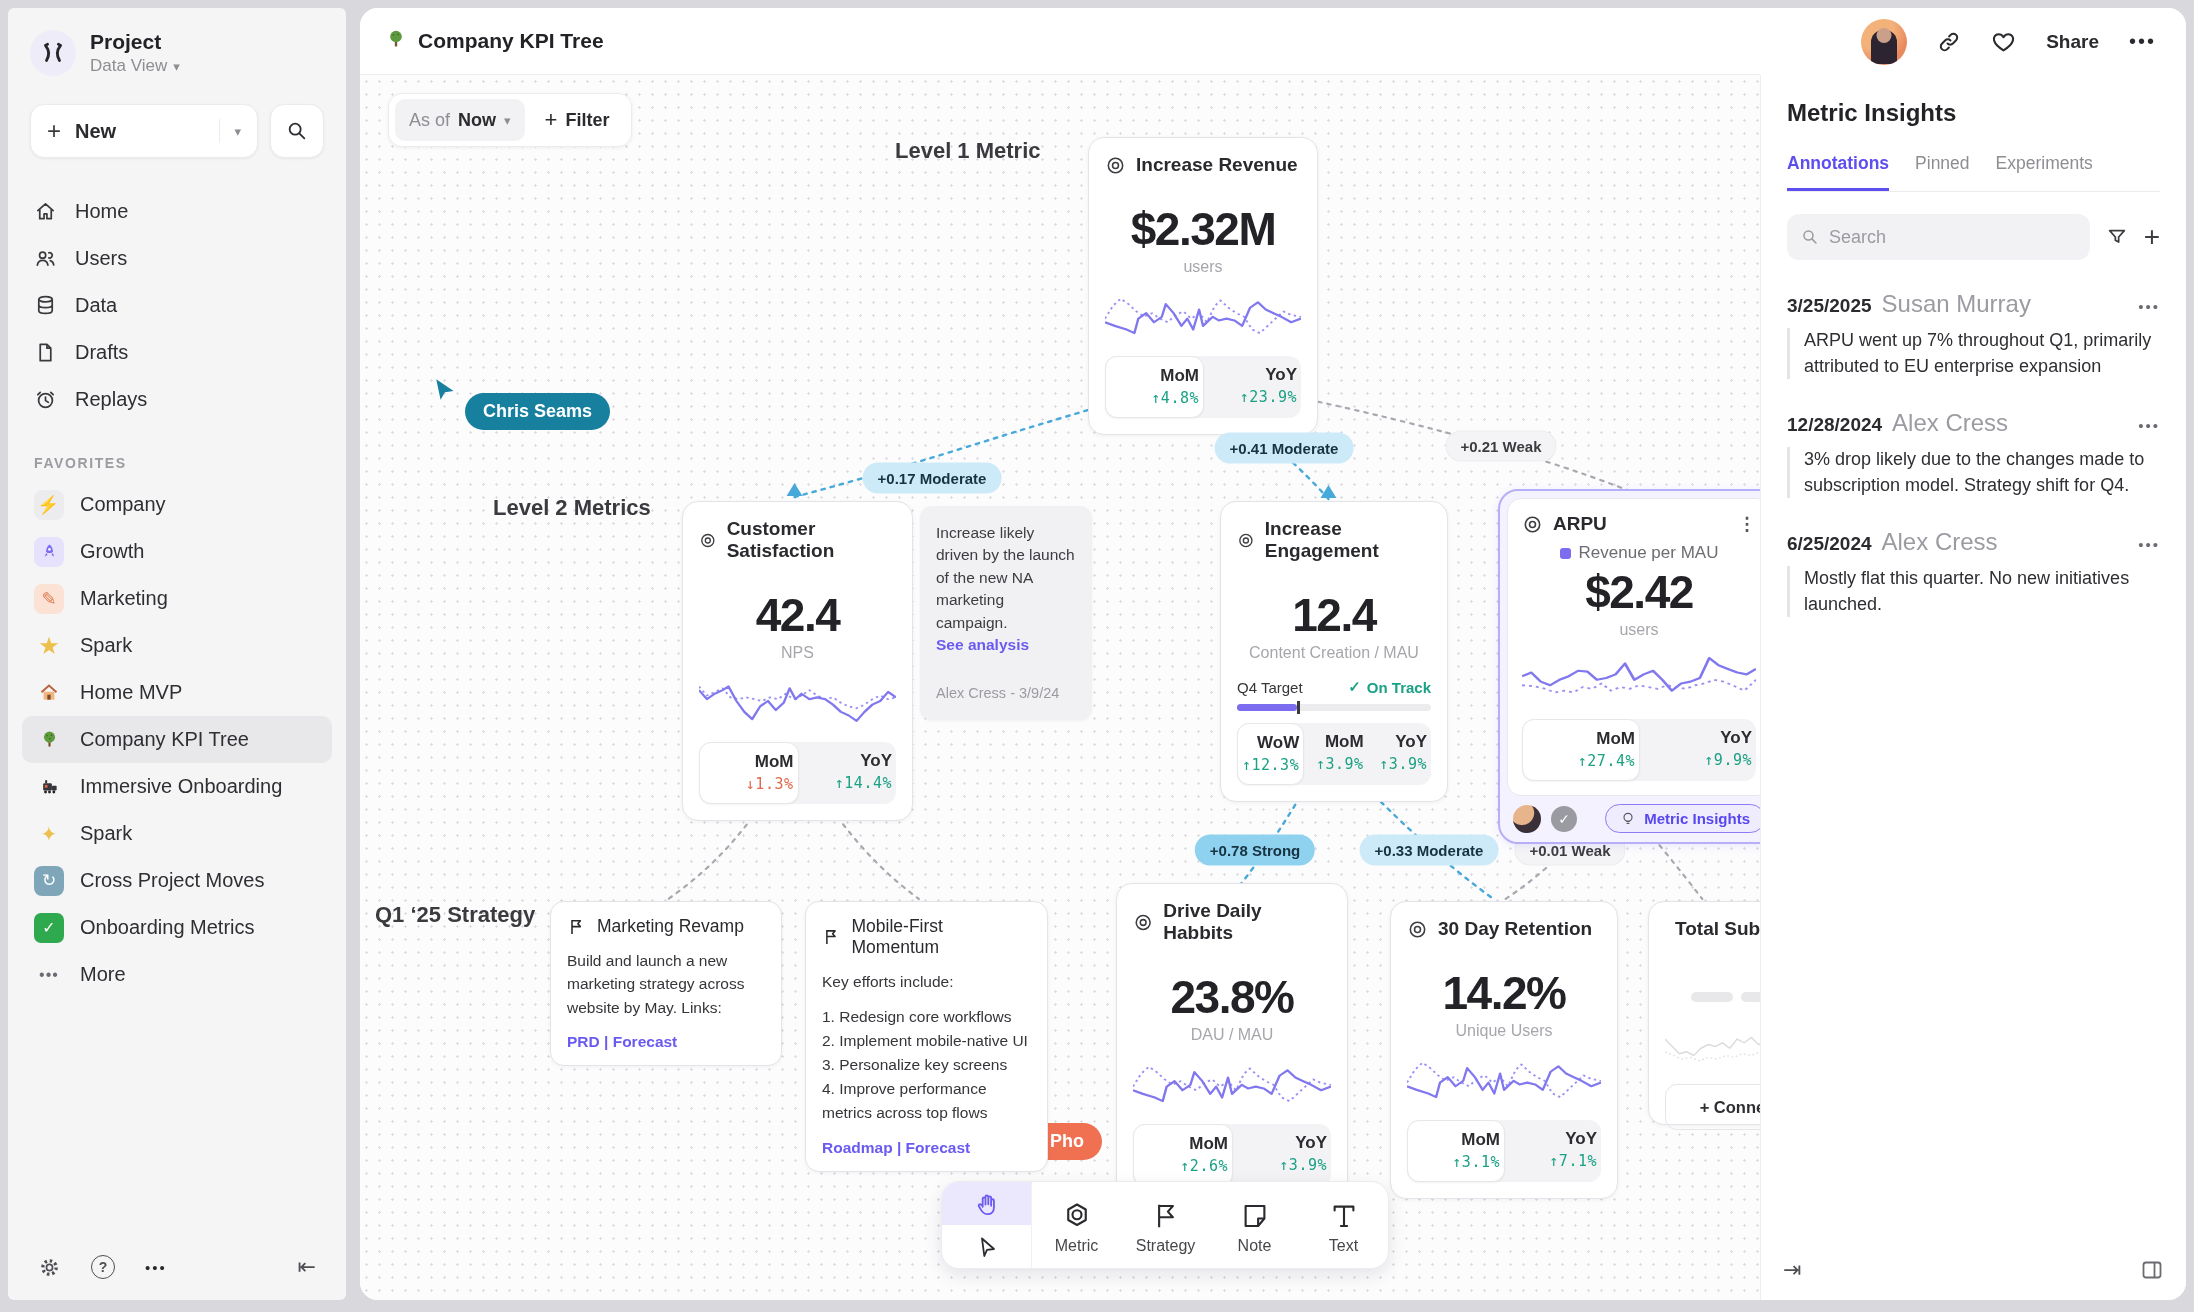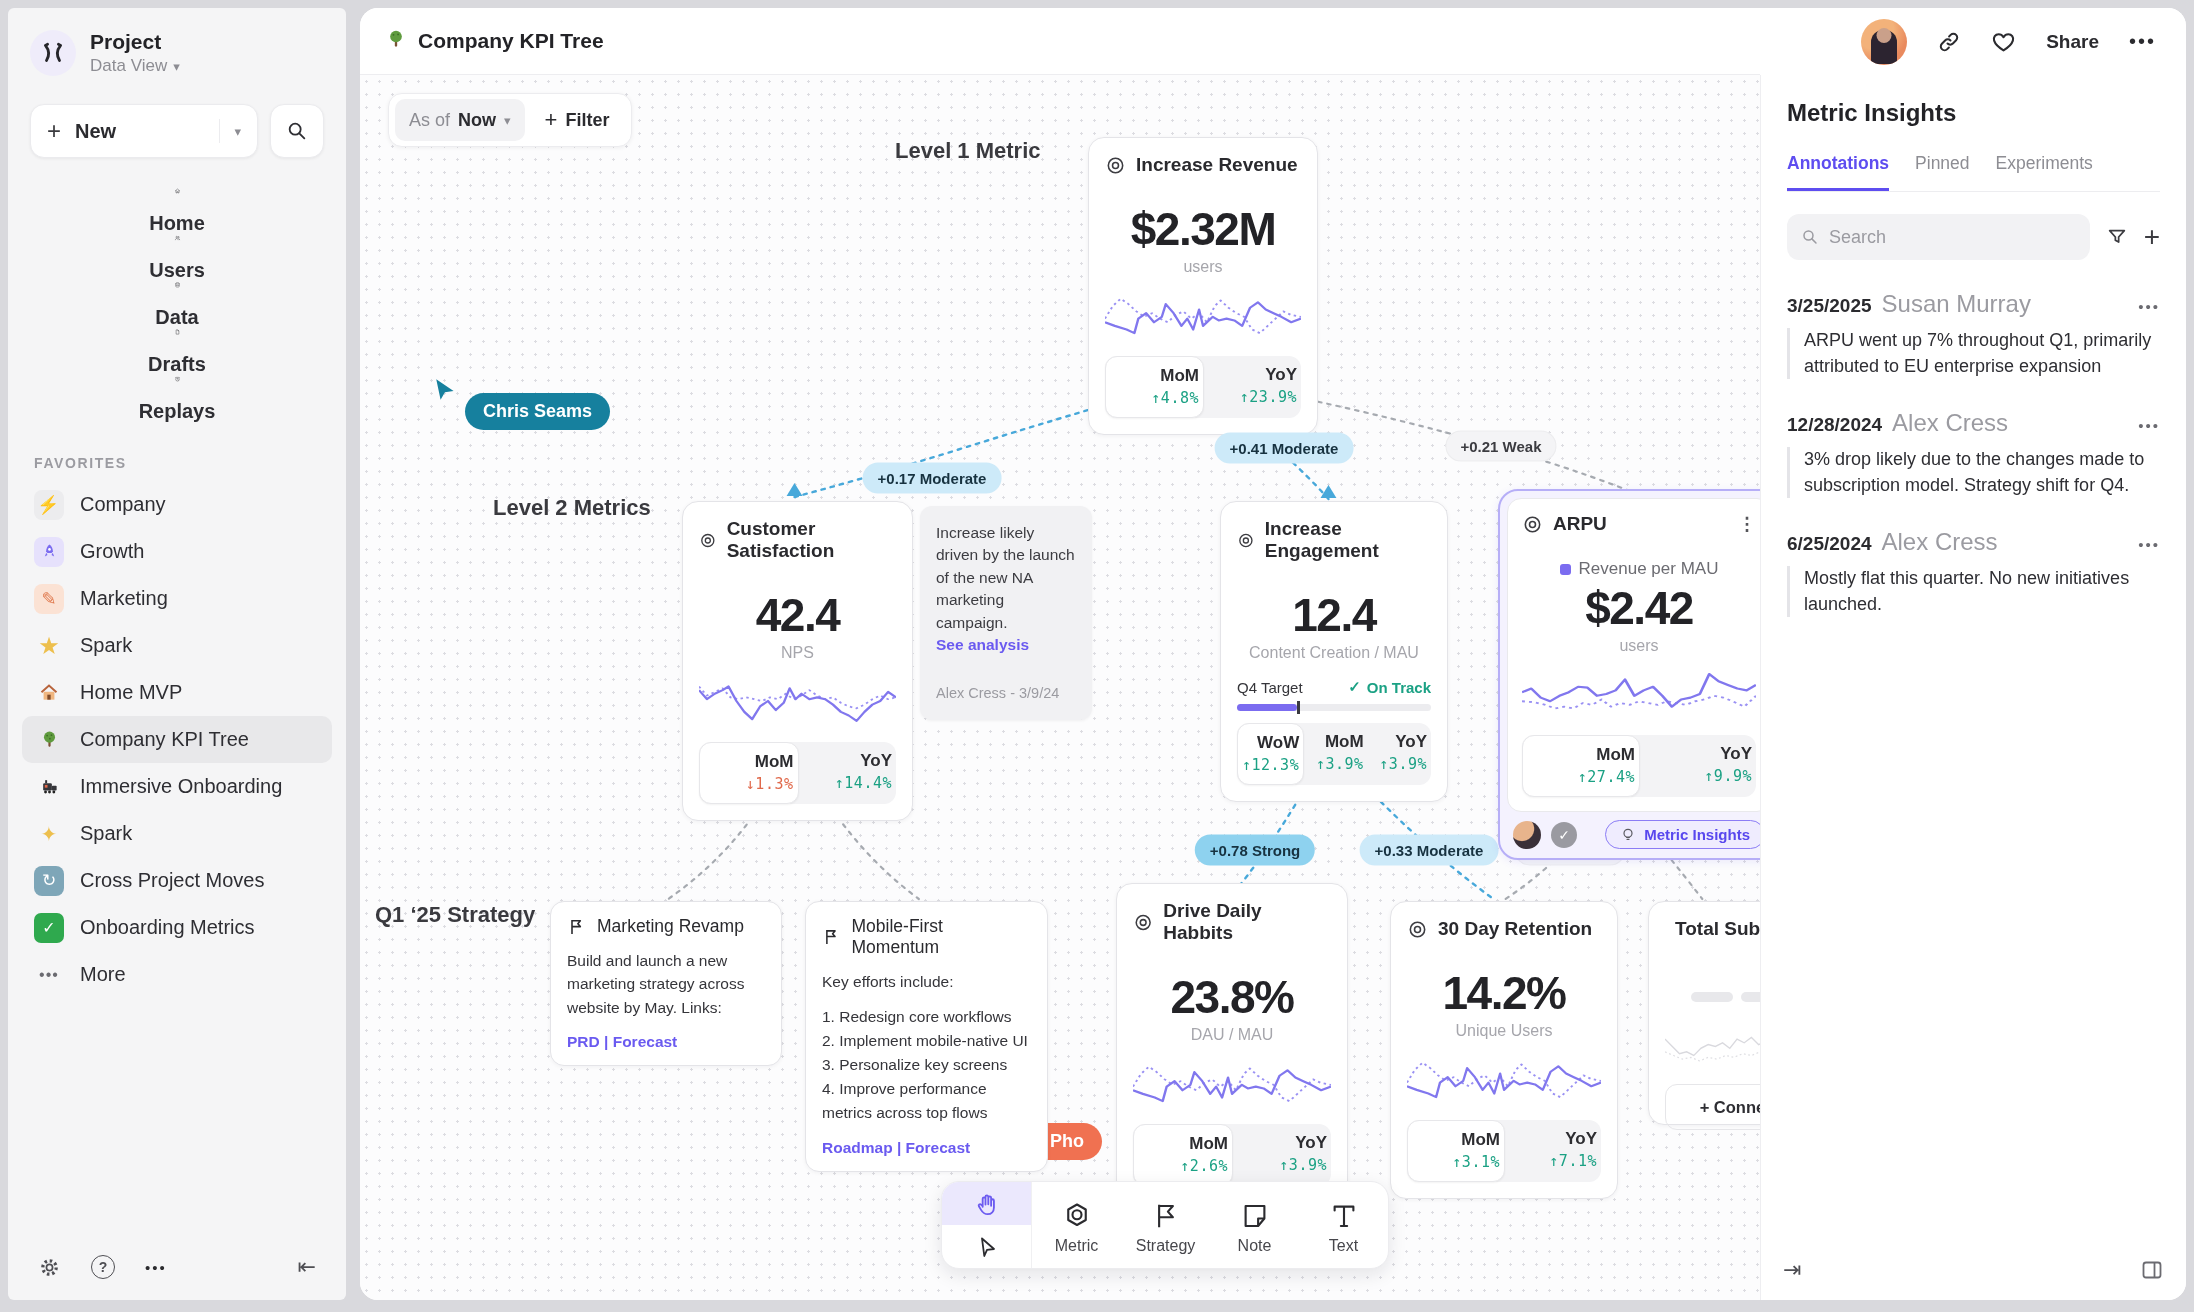--- a/index.html
+++ b/index.html
@@ -20,21 +20,21 @@
   .new-btn { flex:1; height:54px; background:#fff; border:1px solid #ebebee; border-radius:14px;
     box-shadow:0 1px 3px rgba(0,0,0,.06); display:flex; align-items:center; padding:0 16px; gap:14px; cursor:pointer;}
   .new-btn .plus { font-size:24px; color:#3a3a3e; font-weight:400; }
   .new-btn .lbl { font-size:20px; font-weight:700; color:#2b2b2f; }
   .new-btn .spacer { flex:1; }
   .new-btn .vdiv { width:1px; height:24px; background:#ececef; }
   .sq-btn { width:54px; height:54px; background:#fff; border:1px solid #ebebee; border-radius:14px;
     box-shadow:0 1px 3px rgba(0,0,0,.06); display:flex; align-items:center; justify-content:center; cursor:pointer;}
   .nav { margin-top:30px; }
   .nav-item { display:flex; align-items:center; gap:18px; height:47px; padding:0 26px;
-    font-size:20px; font-weight:700; color:#2e2e33; cursor:pointer;flex-direction:column; }
+    font-size:20px; font-weight:400; color:#2e2e33; cursor:pointer; }
   .fav-label { margin:32px 26px 10px; font-size:14px; font-weight:700; letter-spacing:1.6px; color:#9b9ba1; }
   .fav-item { display:flex; align-items:center; gap:16px; height:47px; margin:0 14px; padding:0 12px;
     font-size:20px; font-weight:500; color:#2e2e33; border-radius:10px; cursor:pointer; }
   .fav-item.active { background:#e8e8ea; }
   .fav-ic { width:30px; height:30px; border-radius:8px; display:flex; align-items:center; justify-content:center;
     font-size:18px; flex:0 0 auto; }
   .side-foot { position:absolute; left:0; right:0; bottom:0; height:66px; display:flex; align-items:center;
     gap:30px; padding:0 30px; color:#4e4e53; }
   .side-foot .grow { flex:1; }
   .icbtn { cursor:pointer; display:flex; align-items:center; justify-content:center; }
@@ -110,21 +110,21 @@
   .tgt-row { display:flex; align-items:center; margin-top:16px; }
   .tgt-row .k { font-size:15px; color:#35353a; flex:1; }
   .tgt-row .ok { font-size:15px; font-weight:700; color:#1ba184; display:flex; gap:6px; align-items:center;}
   .pbar { margin-top:8px; height:7px; border-radius:6px; background:#ececef; position:relative; }
   .pfill { position:absolute; left:0; top:0; bottom:0; width:31%; border-radius:6px; background:#7b6cf0; }
   .ptick { position:absolute; left:31%; top:-3px; width:2.5px; height:13px; background:#3a3a3f; }
 
   .arpu-wrap { border:2px solid #b6aef7; background:#f4f2fe; border-radius:20px; padding:7px;
     box-shadow:0 2px 8px rgba(110,90,240,.12); cursor:pointer;}
   .arpu-inner { background:#fff; border:1px solid #e9e9ec; border-radius:14px; padding:14px; }
-  .legend { display:flex; align-items:center; justify-content:center; gap:8px; margin-top:24px;
+  .legend { display:flex; align-items:center; justify-content:center; gap:8px; margin-top:8px;
     font-size:17px; color:#6c6c72; }
   .legend .swatch { width:11px; height:11px; border-radius:3px; background:#7b6cf0; }
   .arpu-foot { display:flex; align-items:center; gap:10px; padding:8px 6px 2px; }
   .mini-av { width:28px; height:28px; border-radius:50%; background:radial-gradient(circle at 32% 28%, #e8b48c 0 42%, #3a3038 46%); }
   .badge-chk { width:26px; height:26px; border-radius:50%; background:#9a9aa1; color:#fff; font-size:14px;
     display:flex; align-items:center; justify-content:center; }
   .mi-btn { margin-left:auto; display:flex; align-items:center; gap:8px; border:1.5px solid #8b7cf5;
     background:#efecfe; color:#5847ee; border-radius:999px; padding:5px 14px; font-size:15px; font-weight:700; cursor:pointer;}
 
   .stratcard { background:#fff; border:1px solid #e4e4e8; border-radius:14px;

